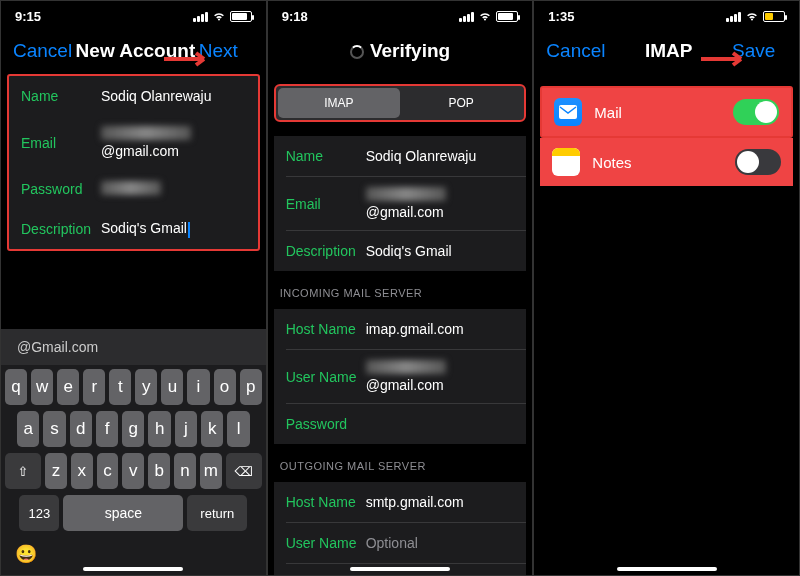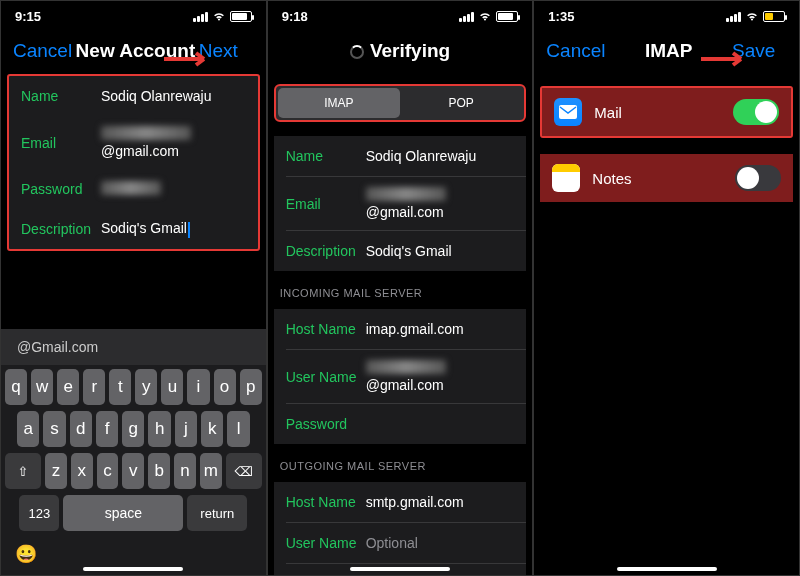--- a/index.html
+++ b/index.html
@@ -37,21 +37,21 @@
 .keyboard{background:#1c1c1e;padding:4px}
 .krow{display:flex;justify-content:center;gap:4px;margin-bottom:6px}
 .key{background:#636366;color:#fff;border-radius:5px;height:36px;display:flex;align-items:center;justify-content:center;font-size:17px;flex:1;max-width:24px}
 .krow.r2{padding:0 12px}
 .key-wide{max-width:36px;background:#3a3a3c;font-size:13px}
 .key-space{flex:3;max-width:120px;font-size:14px}
 .key-return{flex:1.5;max-width:60px;font-size:13px;background:#3a3a3c}
 .key-123{flex:1.2;max-width:40px;font-size:13px;background:#3a3a3c}
 .emoji{padding:6px 10px;font-size:18px}
 .home{position:absolute;bottom:4px;left:50%;transform:translateX(-50%);width:100px;height:4px;background:#fff;border-radius:3px}
-.list-row{display:flex;align-items:center;padding:10px 12px;background:#7f1d1d;font-size:15px}
+.list-row{display:flex;align-items:center;padding:10px 12px;background:#ef4444;font-size:15px}
 .app-icon{width:28px;height:28px;border-radius:6px;margin-right:12px;display:flex;align-items:center;justify-content:center;font-size:16px}
 .mail-icon{background:linear-gradient(180deg,#1e90ff,#0a84ff)}
 .notes-icon{background:#fff;color:#ffcc00;position:relative}
 .notes-icon::before{content:"";position:absolute;top:0;left:0;right:0;height:8px;background:#ffcc00;border-radius:6px 6px 0 0}
 .toggle{width:46px;height:26px;border-radius:13px;position:relative;margin-left:auto}
 .toggle-on{background:#30d158}
 .toggle-off{background:#39393d}
 .toggle::after{content:"";position:absolute;width:22px;height:22px;background:#fff;border-radius:50%;top:2px}
 .toggle-on::after{right:2px}
 .toggle-off::after{left:2px}
@@ -279,20 +279,20 @@
         <div class="app-icon mail-icon">
           <svg width="18" height="14" viewBox="0 0 18 14">
               <rect width="18" height="14" rx="2" fill="#fff"></rect>
               <path d="M1 2l8 6 8-6" stroke="#0a84ff" stroke-width="1.5" fill="none"></path>
             </svg>
         </div>
         <span>Mail</span>
         <div class="toggle toggle-on"></div>
       </div>
     </div>
-    <div class="list-row" style="margin:16px 6px">
+    <div class="list-row" style="margin:0 6px">
       <div class="app-icon notes-icon"></div>
       <span>Notes</span>
       <div class="toggle toggle-off"></div>
     </div>
   </div>
   <div class="home"></div>
 </div>
 
 </body></html>

